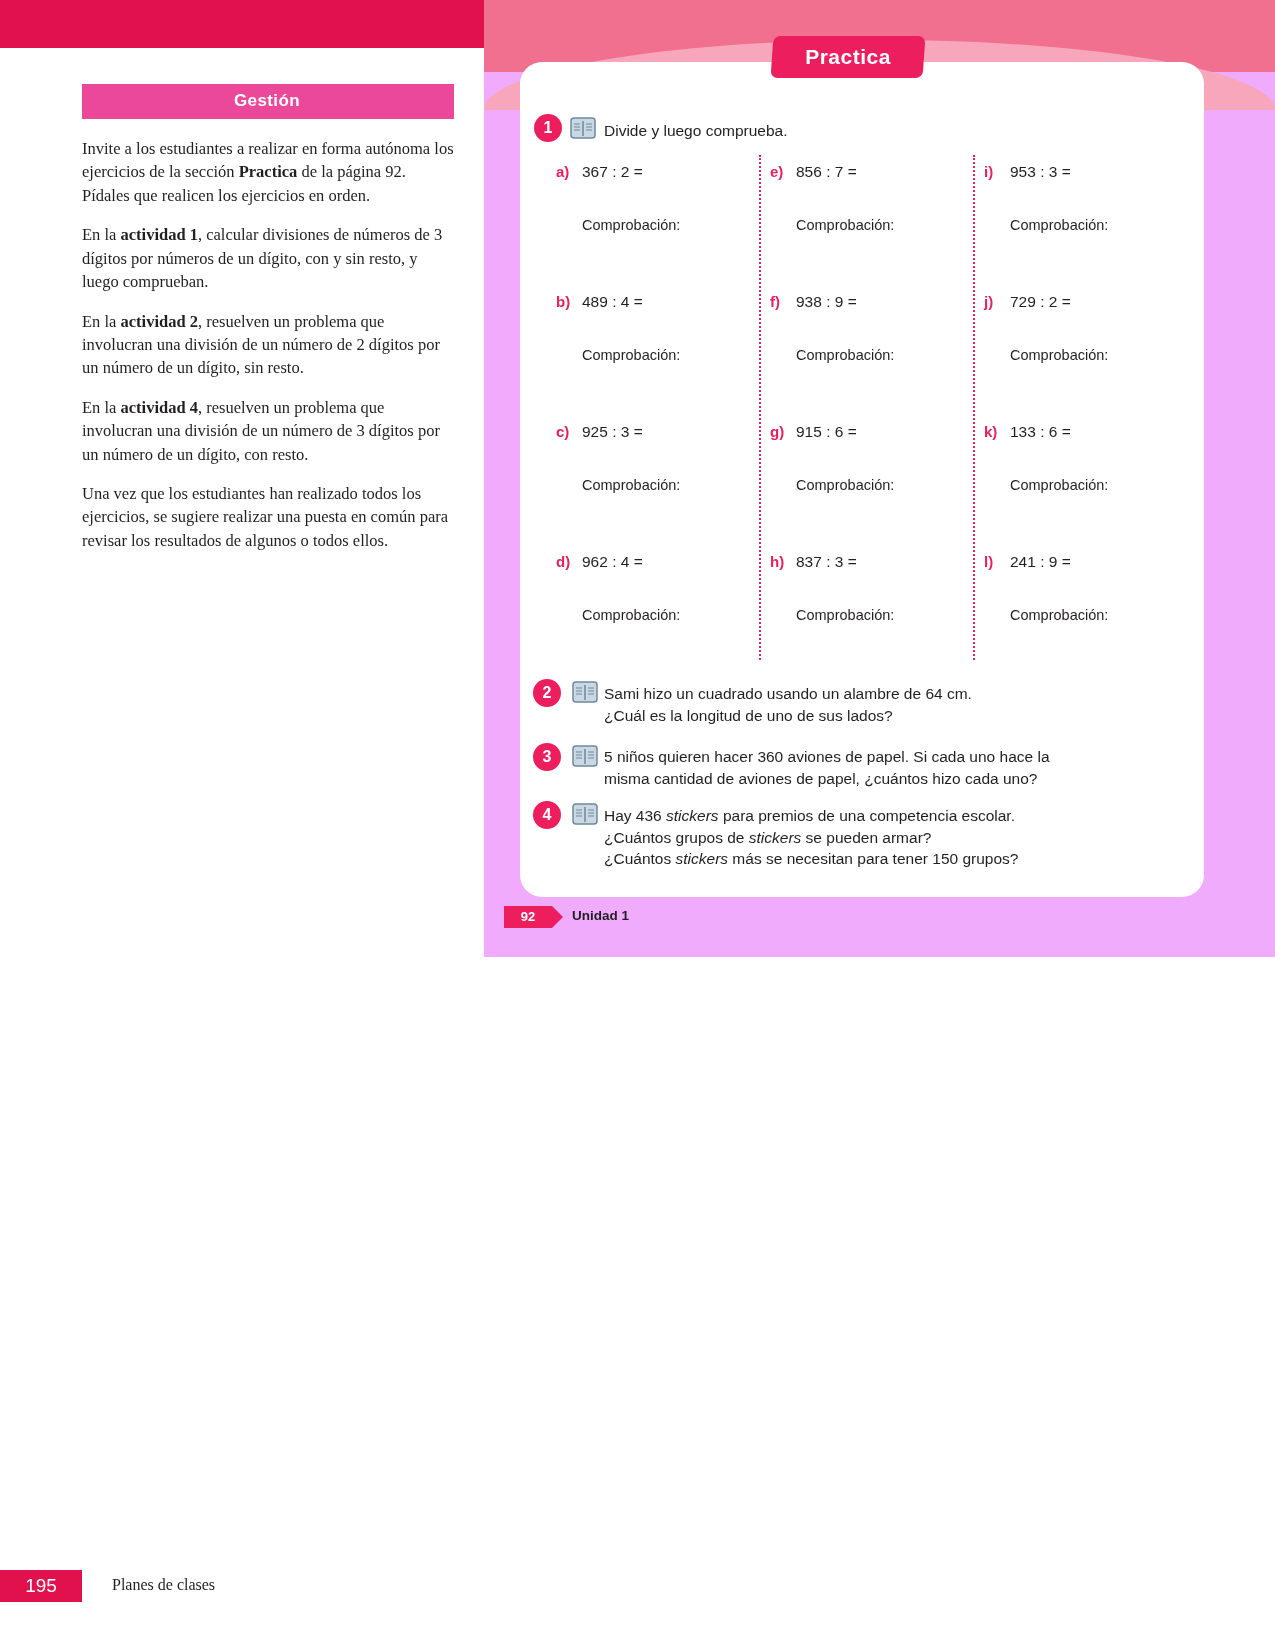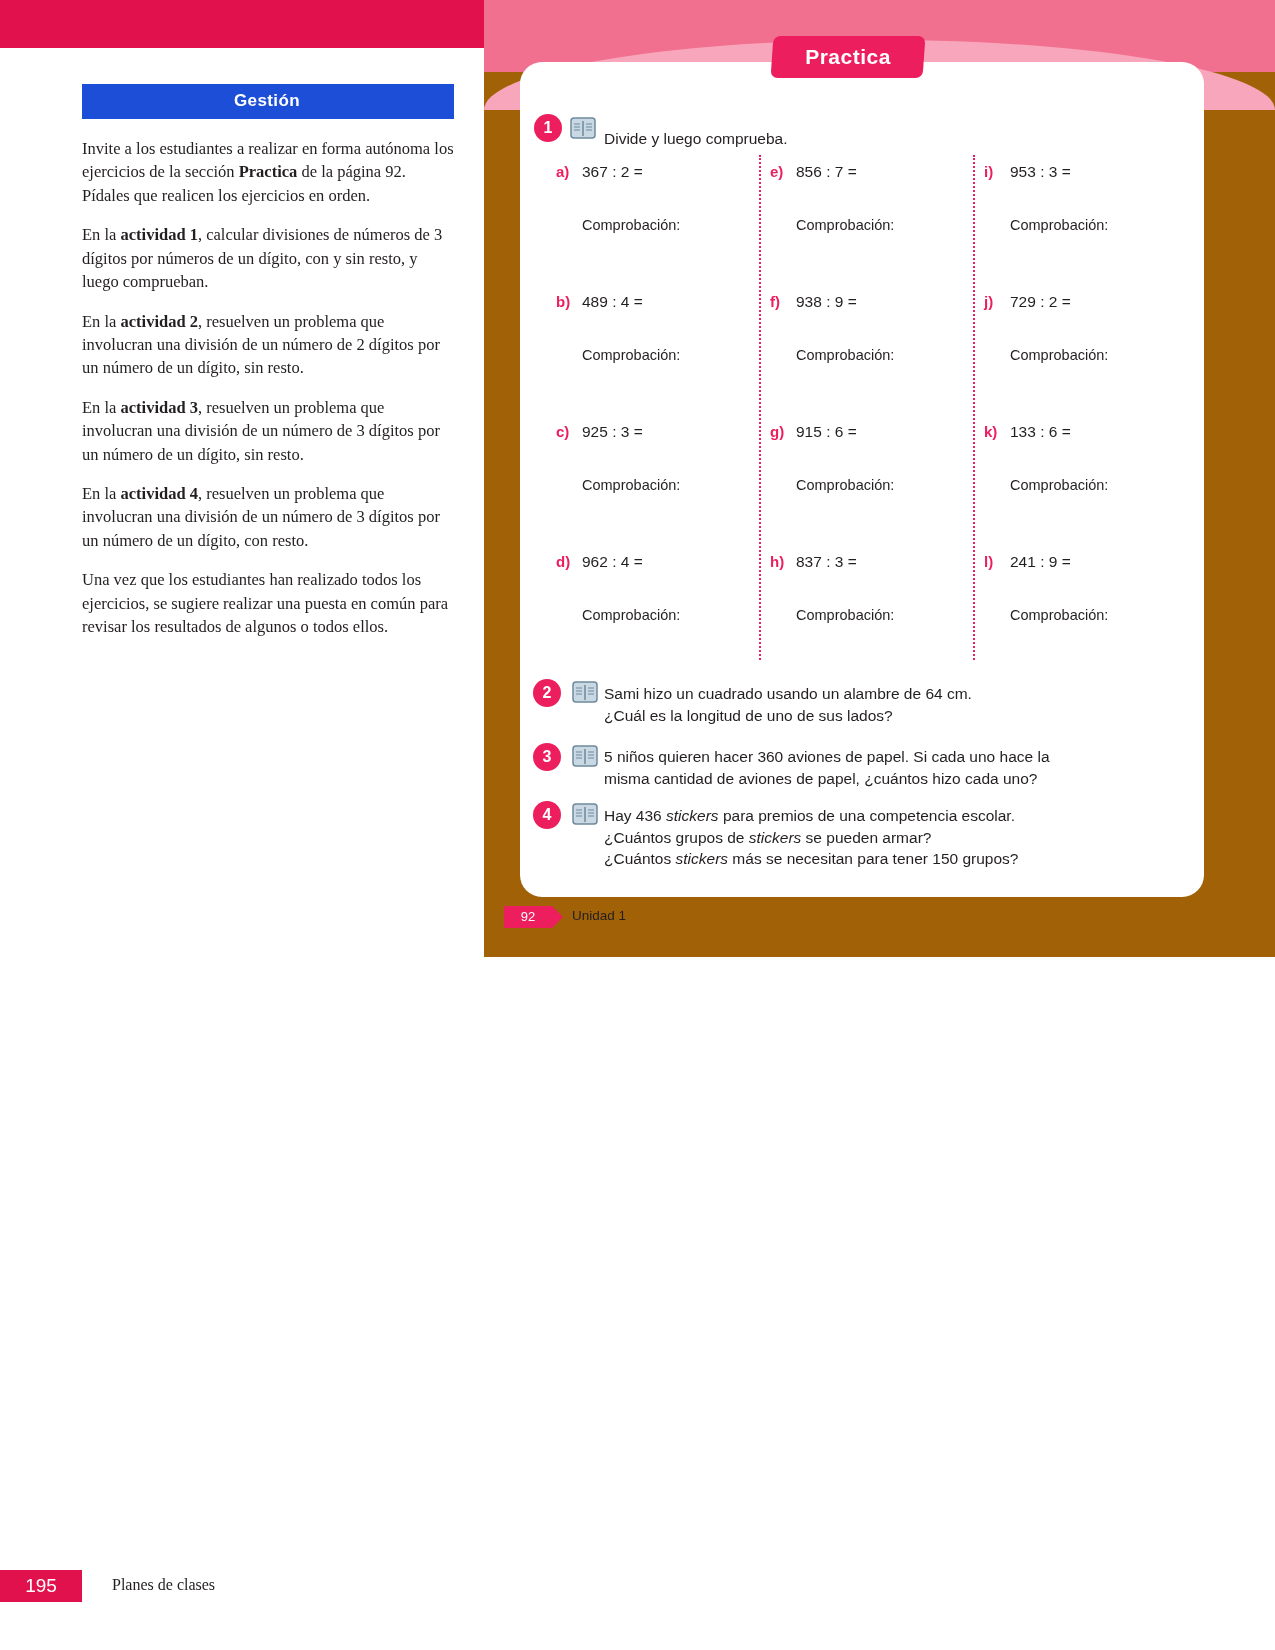--- a/index.html
+++ b/index.html
@@ -23,21 +23,21 @@
     background: #e0114d;
   }
 
   
   .left-col {
     position: absolute;
     left: 82px; top: 84px;
     width: 372px;
   }
   .section-header {
-    background: #1d4ed8;
+    background: #ec4899;
     color: #ffffff;
     font-size: 17px;
     font-weight: bold;
     text-align: center;
     padding: 7px 2px 8px 0;
     letter-spacing: .4px;
   }
   .left-col p {
     margin: 16px 0 0 0;
     font-size: 16.5px;
@@ -46,22 +46,23 @@
     font-family: "Liberation Serif", serif;
   }
   .left-col p.first { margin-top: 18px; }
   .left-col b { font-weight: bold; }
 
   
   .page-panel {
     position: absolute;
     left: 484px; top: 0;
     width: 791px; height: 957px;
-    background: #a16207;
+    background: #f0abfc;
     overflow: hidden;
+    font-weight: bold;
   }
   .page-panel .pink-top {
     position: absolute;
     left: 0; top: 0;
     width: 791px; height: 72px;
     background: #f2708f;
   }
   .page-panel .pink-top-curve {
     position: absolute;
     left: 0; top: 40px;
@@ -234,21 +235,20 @@
 </head>
 <body>
 
 <div class="top-crimson"></div>
 
 <div class="left-col">
   <div class="section-header">Gestión</div>
   <p class="first">Invite a los estudiantes a realizar en forma autónoma los ejercicios de la sección <b>Practica</b> de la página 92. Pídales que realicen los ejercicios en orden.</p>
   <p>En la <b>actividad 1</b>, calcular divisiones de números de 3 dígitos por números de un dígito, con y sin resto, y luego comprueban.</p>
   <p>En la <b>actividad 2</b>, resuelven un problema que involucran una división de un número de 2 dígitos por un número de un dígito, sin resto.</p>
-  <p>En la <b>actividad 3</b>, resuelven un problema que involucran una división de un número de 3 dígitos por un número de un dígito, sin resto.</p>
   <p>En la <b>actividad 4</b>, resuelven un problema que involucran una división de un número de 3 dígitos por un número de un dígito, con resto.</p>
   <p>Una vez que los estudiantes han realizado todos los ejercicios, se sugiere realizar una puesta en común para revisar los resultados de algunos o todos ellos.</p>
 </div>
 
 <div class="page-panel">
   <div class="pink-top"></div>
   <div class="pink-top-curve"></div>
   <div class="white-card"></div>
 
   <div class="page-num-tab">
@@ -262,21 +262,21 @@
 </div>
 
 <div class="badge" style="left:534px; top:114px;">1</div>
 <div class="book-icon" style="left:570px; top:116px;">
   <svg width="26" height="24" viewBox="0 0 26 24">
     <rect x="1" y="2" width="24" height="20" rx="3" fill="#c9d8e2" stroke="#6d8a9c" stroke-width="1.5"></rect>
     <path d="M13 5 V20" stroke="#6d8a9c" stroke-width="1.5"></path>
     <path d="M4 8 H10 M4 11 H10 M4 14 H10 M16 8 H22 M16 11 H22 M16 14 H22" stroke="#6d8a9c" stroke-width="1.2"></path>
   </svg>
 </div>
-<div class="instruction" style="left:604px; top:120px;margin-top:8px;">Divide y luego comprueba.</div>
+<div class="instruction" style="left:604px; top:120px;">Divide y luego comprueba.</div>
 
 <div class="grid">
   <div class="divider d1"></div>
   <div class="divider d2"></div>
 
   <div class="col c1">
     <div class="item" style="top:8px;">
       <span class="lbl">a)</span><span class="expr">367 : 2 =</span>
       <span class="comp">Comprobación:</span>
     </div>

